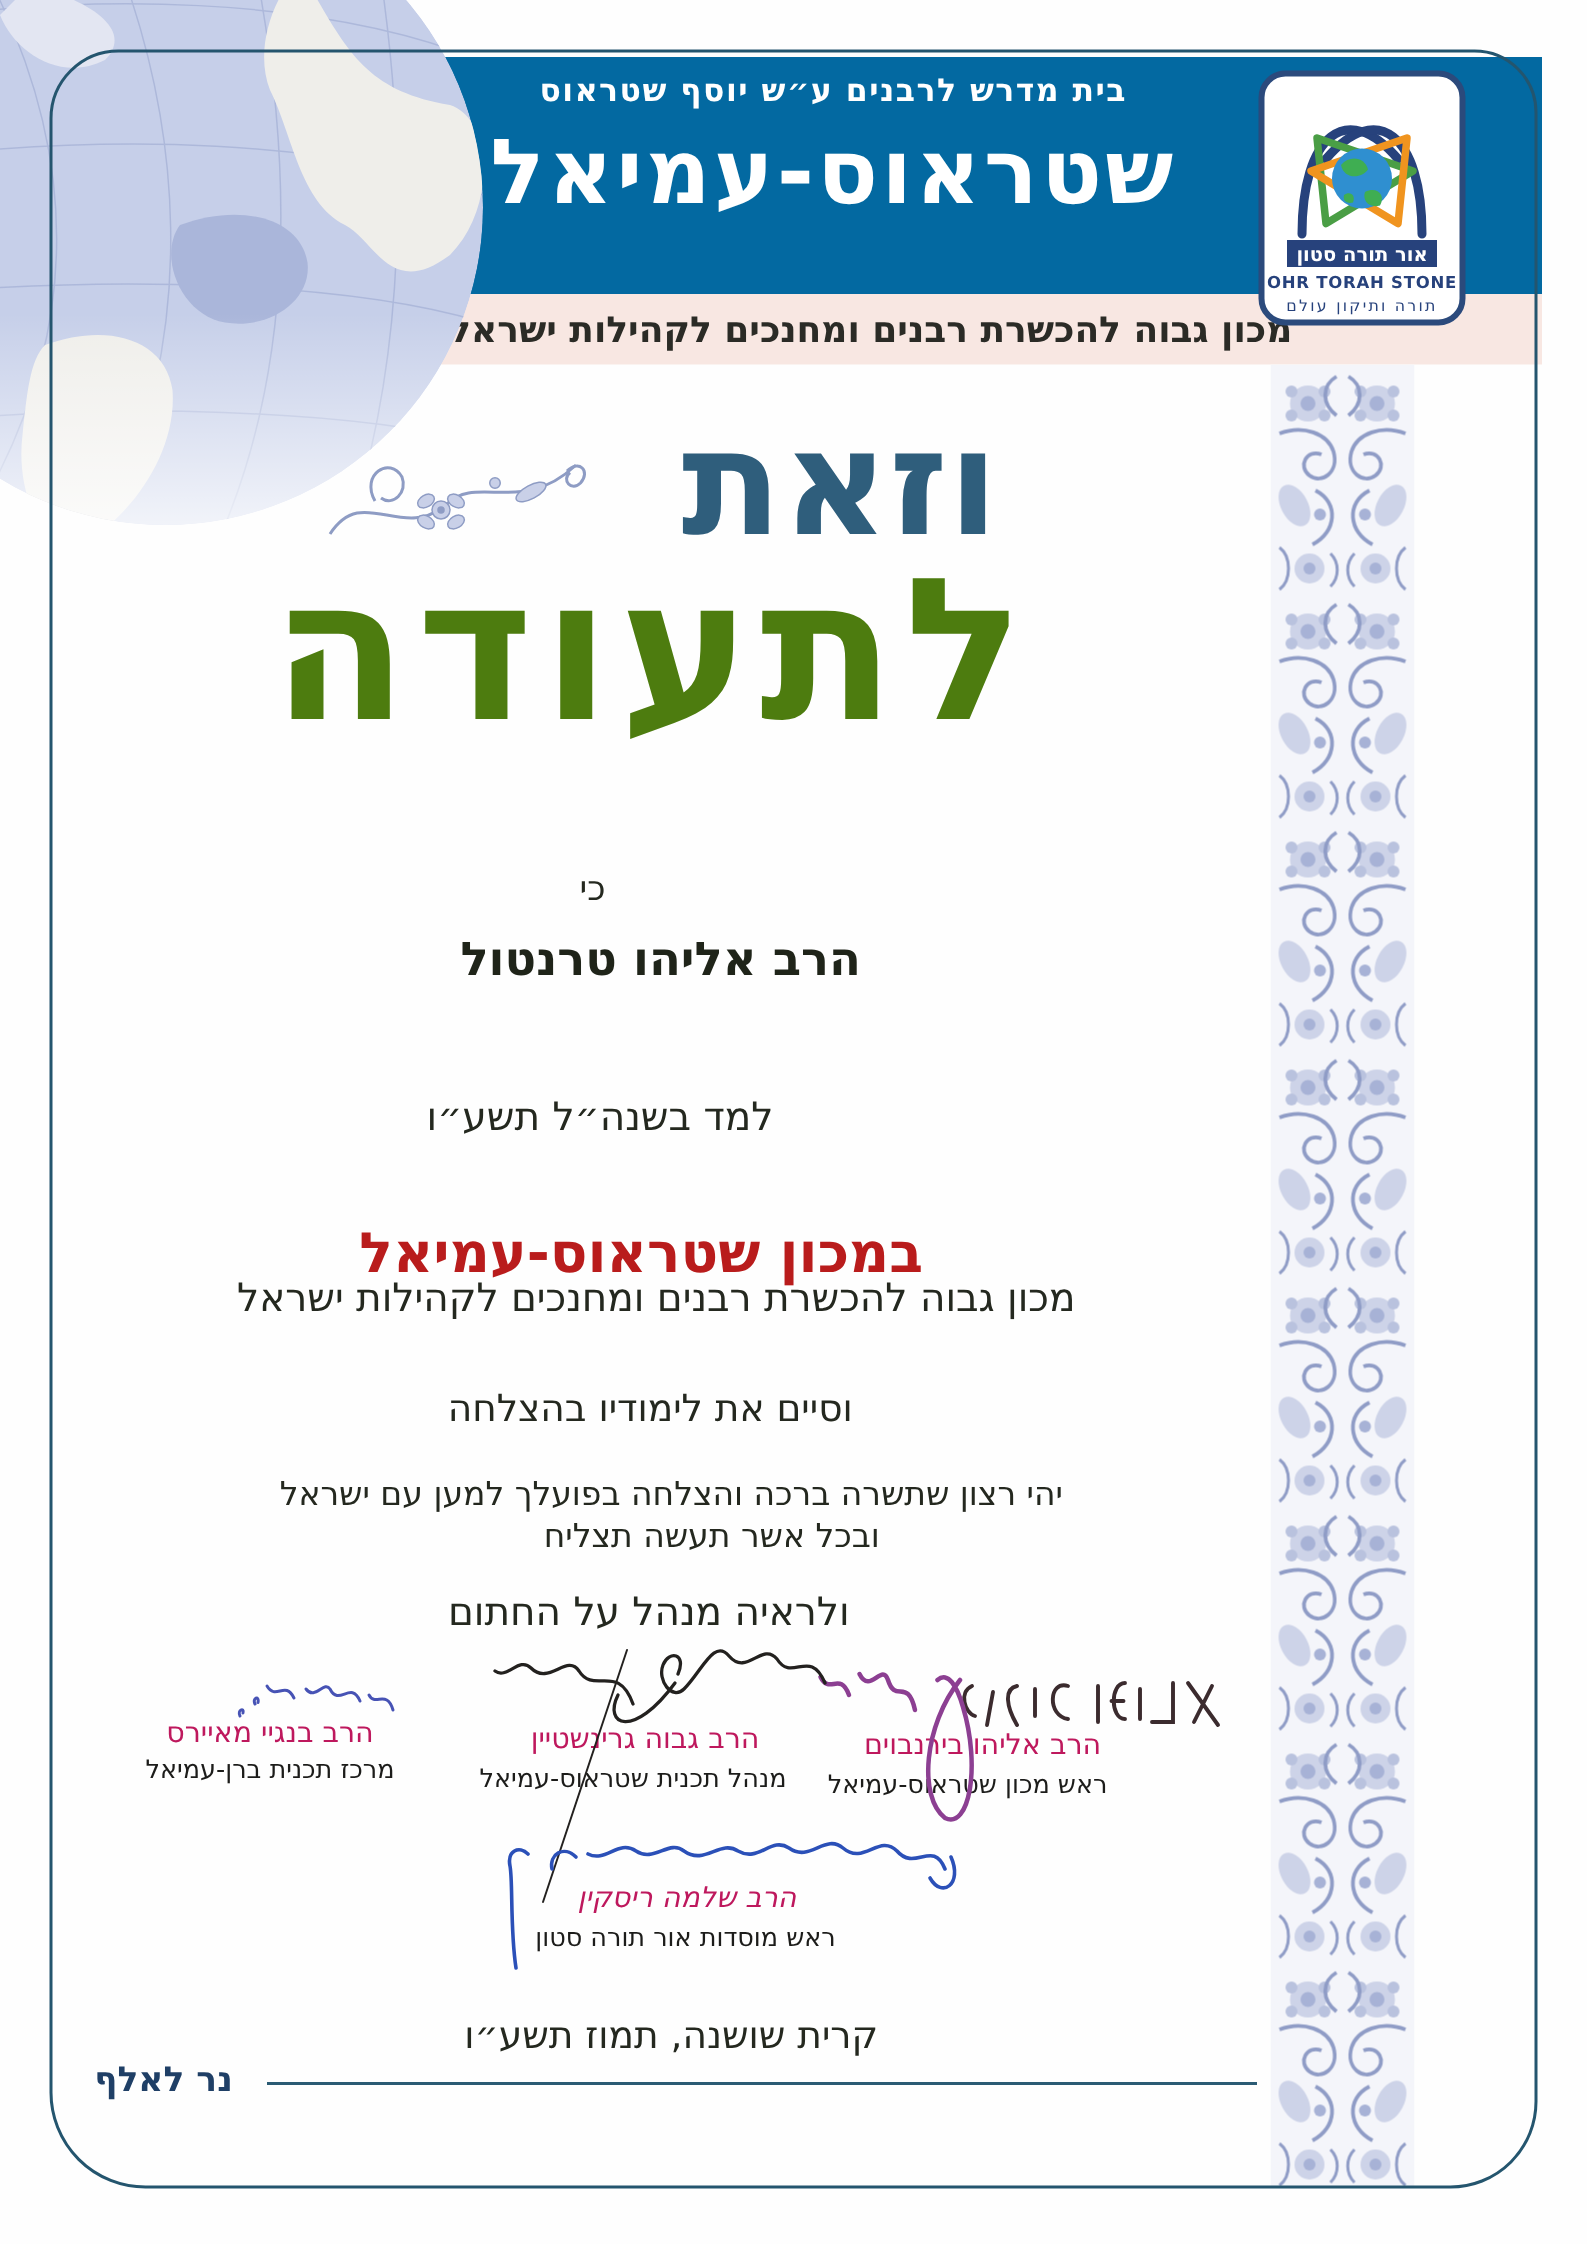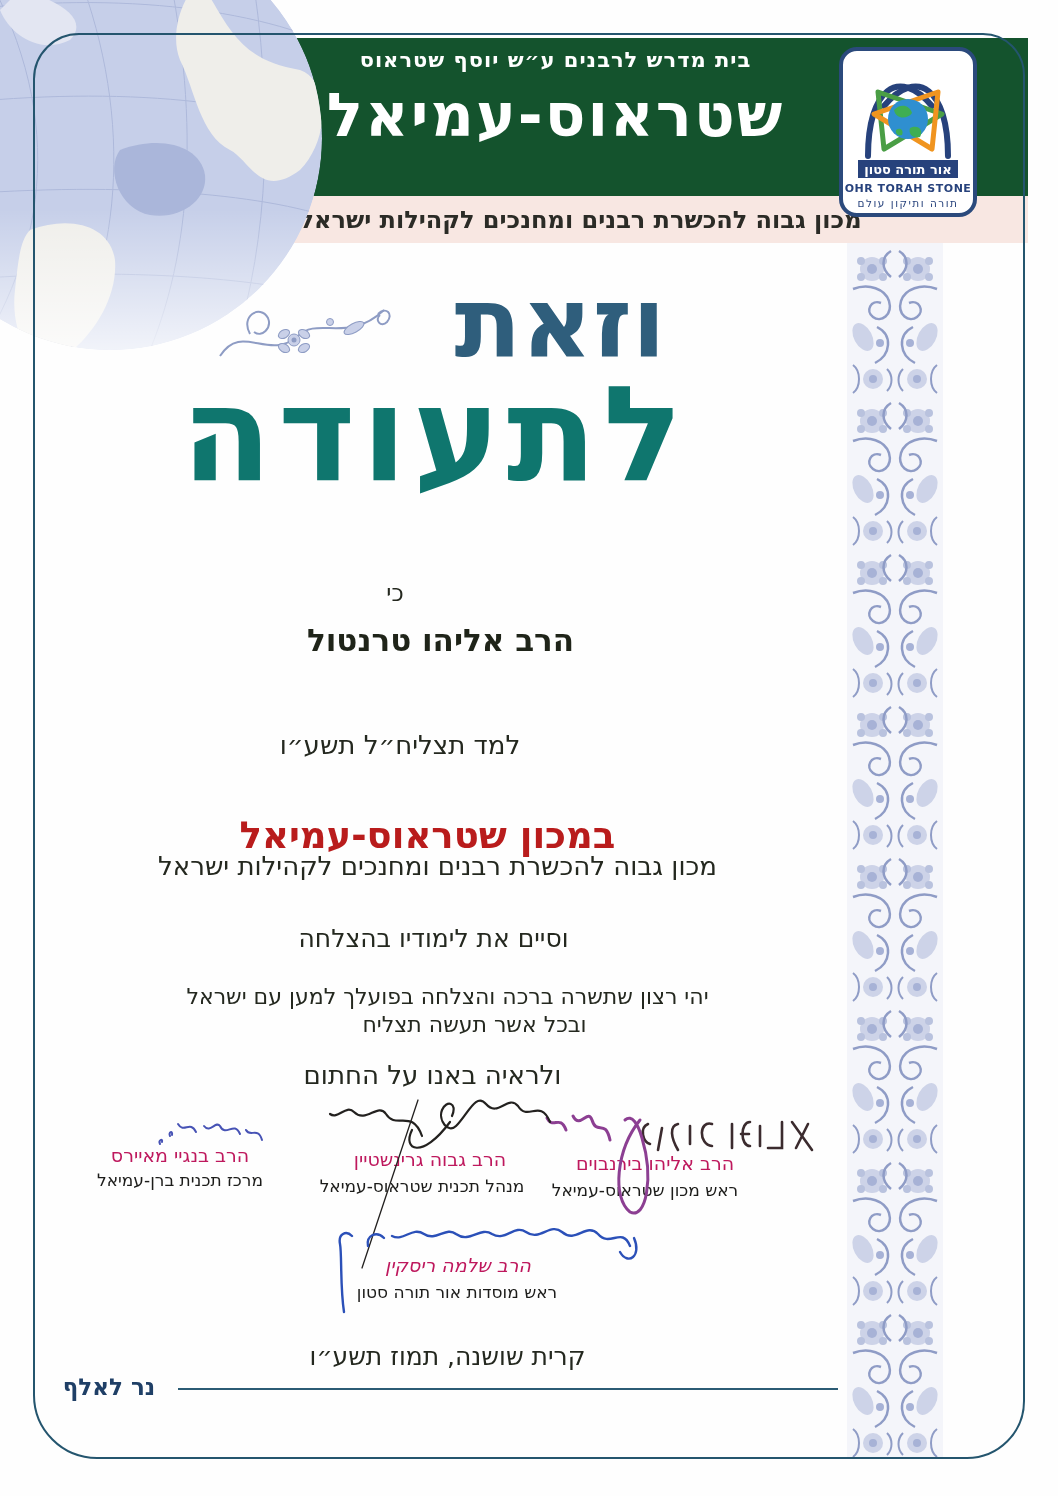--- a/index.html
+++ b/index.html
@@ -8,41 +8,41 @@
     background:#fefefe;font-family:"DejaVu Sans",sans-serif;color:#24281f;
   }
   .abs{position:absolute;}
   
   .page-border{
     left:33px;top:33px;width:988px;height:1422px;
     border:2.5px solid #24556e;border-radius:46px 42px 58px 64px;
     z-index:40;pointer-events:none;
   }
   
-  .band{left:148px;top:38px;width:880px;height:158px;background:#14532d;z-index:5;}
+  .band{left:148px;top:38px;width:880px;height:158px;background:#0369a1;z-index:5;}
   .band-text{position:absolute;left:150px;right:215px;top:10px;text-align:center;color:#ffffff;direction:rtl;}
   .band-top-line{font-size:21px;font-weight:bold;letter-spacing:1px;}
   .band-brand{font-size:60px;font-weight:bold;letter-spacing:2px;line-height:86px;}
   .pink-strip{
     left:148px;top:196px;width:880px;height:47px;background:#f8e7e2;z-index:5;
     display:flex;align-items:center;justify-content:center;
     box-sizing:border-box;padding-left:185px;padding-right:200px;
   }
   .pink-strip span{font-size:24px;font-weight:bold;color:#2b2b26;direction:rtl;white-space:nowrap;}
   
   .globe{left:0;top:0;z-index:10;}
   .logo{left:838px;top:46px;z-index:15;}
   
   .ornament{left:847px;top:243px;z-index:6;}
   
   .title-line1{left:420px;top:268px;width:280px;text-align:center;font-size:98px;font-weight:bold;
     color:#2f5e7c;direction:rtl;line-height:110px;z-index:20;}
   .flourish{left:212px;top:292px;z-index:20;}
   .title-line2{left:170px;top:332px;width:530px;text-align:center;font-size:132px;font-weight:bold;
-    color:#0f766e;direction:rtl;letter-spacing:6px;line-height:205px;z-index:20;}
+    color:#4d7c0f;direction:rtl;letter-spacing:6px;line-height:205px;z-index:20;}
   
   .bline{text-align:center;direction:rtl;z-index:20;white-space:nowrap;}
   .t-ki{left:0;top:580px;width:790px;font-size:23px;}
   .t-recipient{left:33px;top:622px;width:815px;font-size:31px;font-weight:bold;color:#1f2419;}
   .t-studied{left:0;top:730px;width:800px;font-size:26px;}
   .t-inst{left:20px;top:802px;width:815px;font-size:37px;font-weight:bold;color:#b91c1c;margin-top:12px;}
   .t-inst-sub{left:30px;top:851px;width:815px;font-size:26px;}
   .t-completed{left:26px;top:924px;width:815px;font-size:25px;}
   .t-bless1{left:40px;top:984px;width:815px;font-size:22px;}
   .t-bless2{left:35px;top:1012px;width:815px;font-size:22px;padding-left:32px;}
@@ -164,27 +164,27 @@
       <ellipse cx="142" cy="36" rx="11" ry="4.5" transform="rotate(-28 142 36)"></ellipse>
       <circle cx="118" cy="30" r="3.5"></circle>
     </g>
     <circle cx="82" cy="48" r="2.5" fill="#8e9cc4"></circle>
   </svg>
   <div class="abs title-line1">וזאת</div>
   <div class="abs title-line2">לתעודה</div>
 
   <div class="abs bline t-ki">כי</div>
   <div class="abs bline t-recipient">הרב אליהו טרנטול</div>
-  <div class="abs bline t-studied">למד תצליח״ל תשע״ו</div>
+  <div class="abs bline t-studied">למד בשנה״ל תשע״ו</div>
   <div class="abs bline t-inst">במכון שטראוס-עמיאל</div>
   <div class="abs bline t-inst-sub">מכון גבוה להכשרת רבנים ומחנכים לקהילות ישראל</div>
   <div class="abs bline t-completed">וסיים את לימודיו בהצלחה</div>
   <div class="abs bline t-bless1">יהי רצון שתשרה ברכה והצלחה בפועלך למען עם ישראל</div>
   <div class="abs bline t-bless2">ובכל אשר תעשה תצליח</div>
-  <div class="abs bline t-witness">ולראיה באנו על החתום</div>
+  <div class="abs bline t-witness">ולראיה מנהל על החתום</div>
 
   <svg class="sig-svg" style="left:520px;top:1098px;" width="300" height="128" viewBox="0 0 300 128">
     <g fill="none" stroke="#3b2b2e" stroke-width="2.6" stroke-linecap="round">
       <path d="M292,52 L272,24 M288,26 L276,50"></path>
       <path d="M262,24 L262,50 L248,50"></path>
       <path d="M240,28 L240,48"></path>
       <path d="M230,24 C220,24 220,48 230,48 M229,36 L221,36"></path>
       <path d="M212,26 L212,50"></path>
       <path d="M192,26 C179,22 178,46 192,48"></path>
       <path d="M170,28 L170,46"></path>

